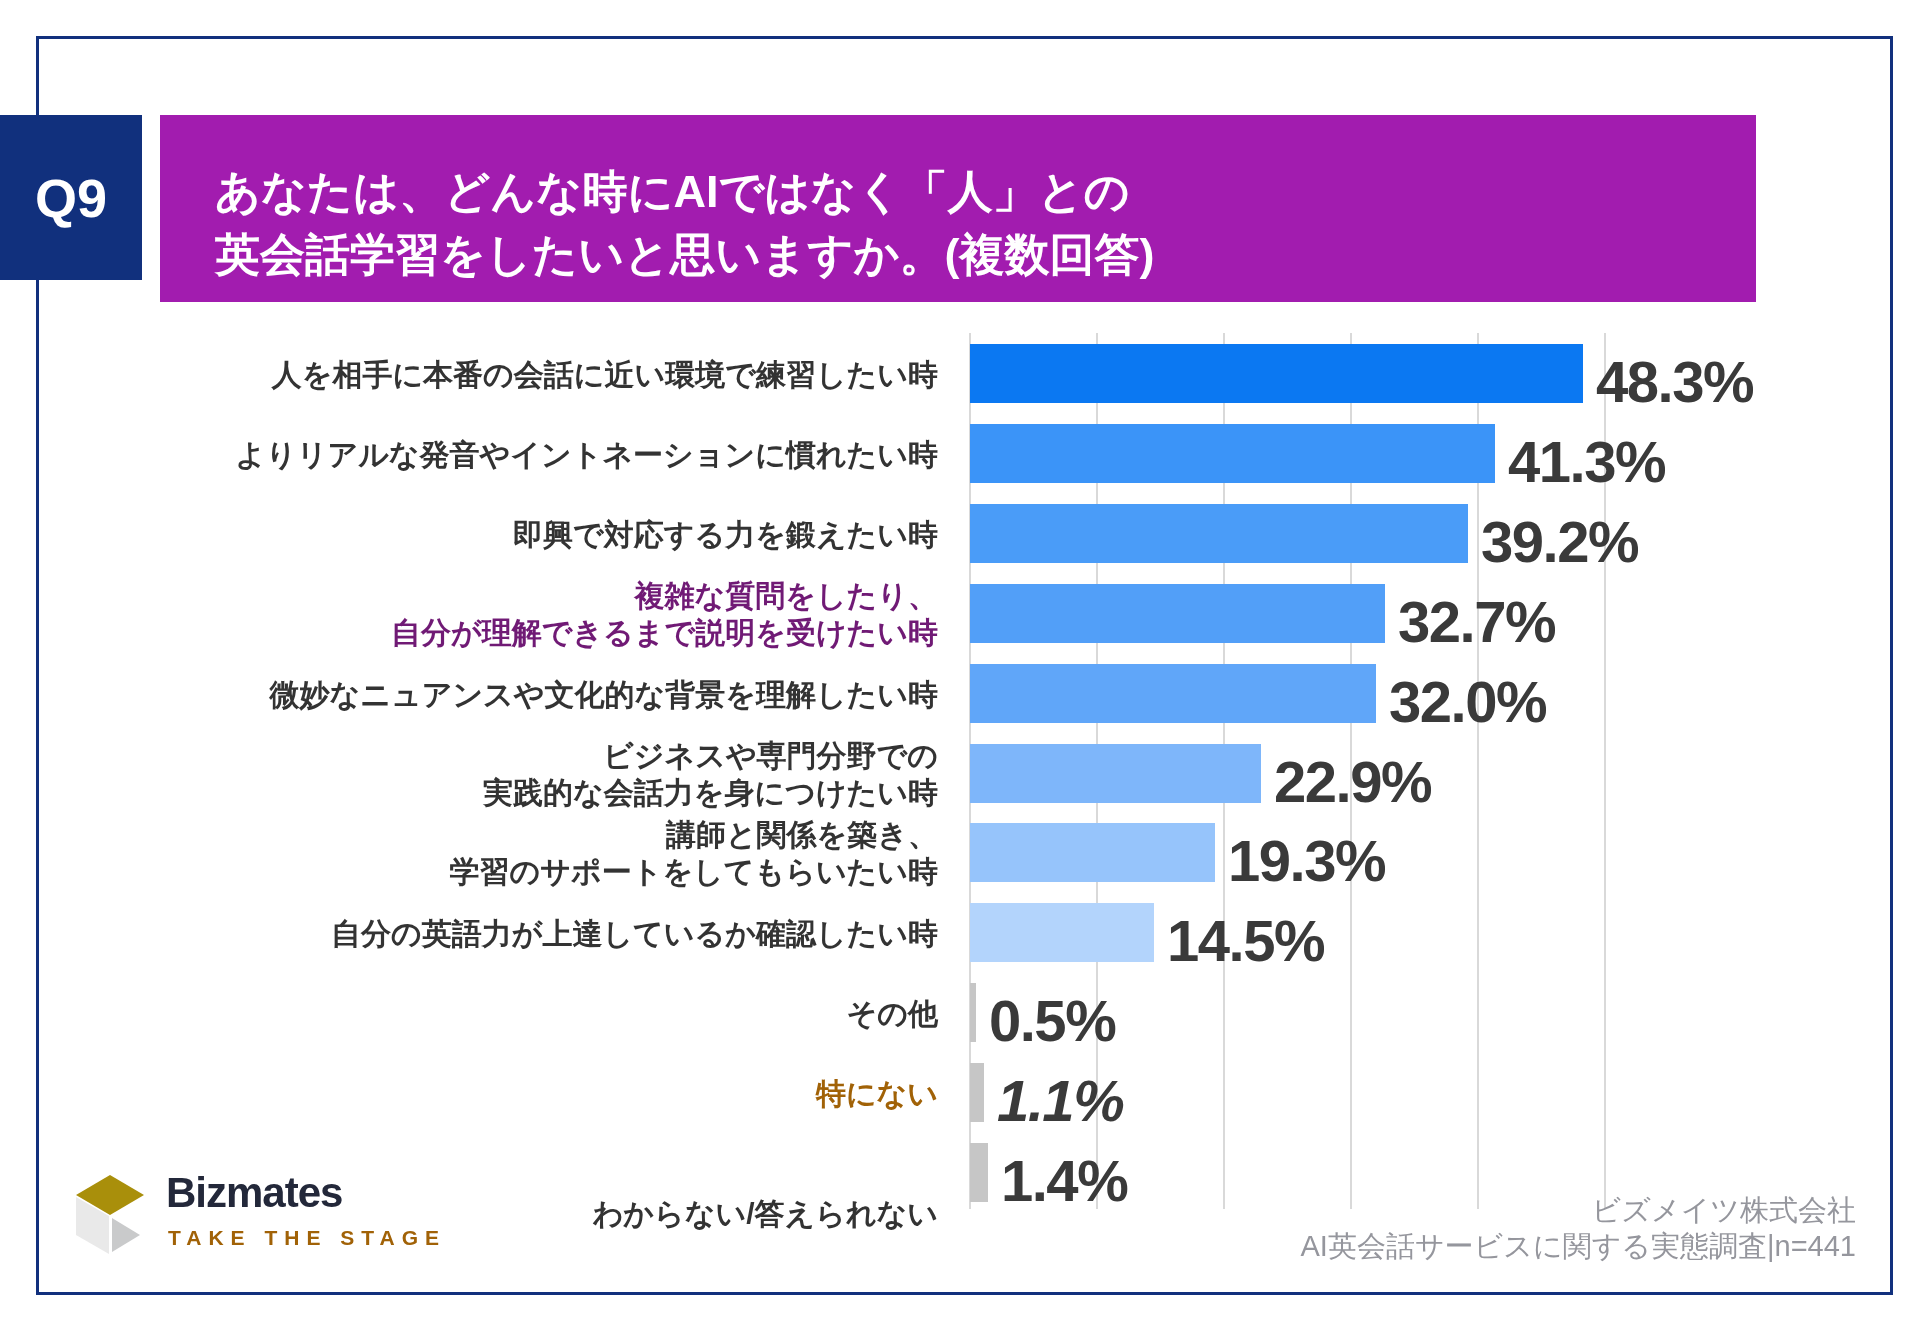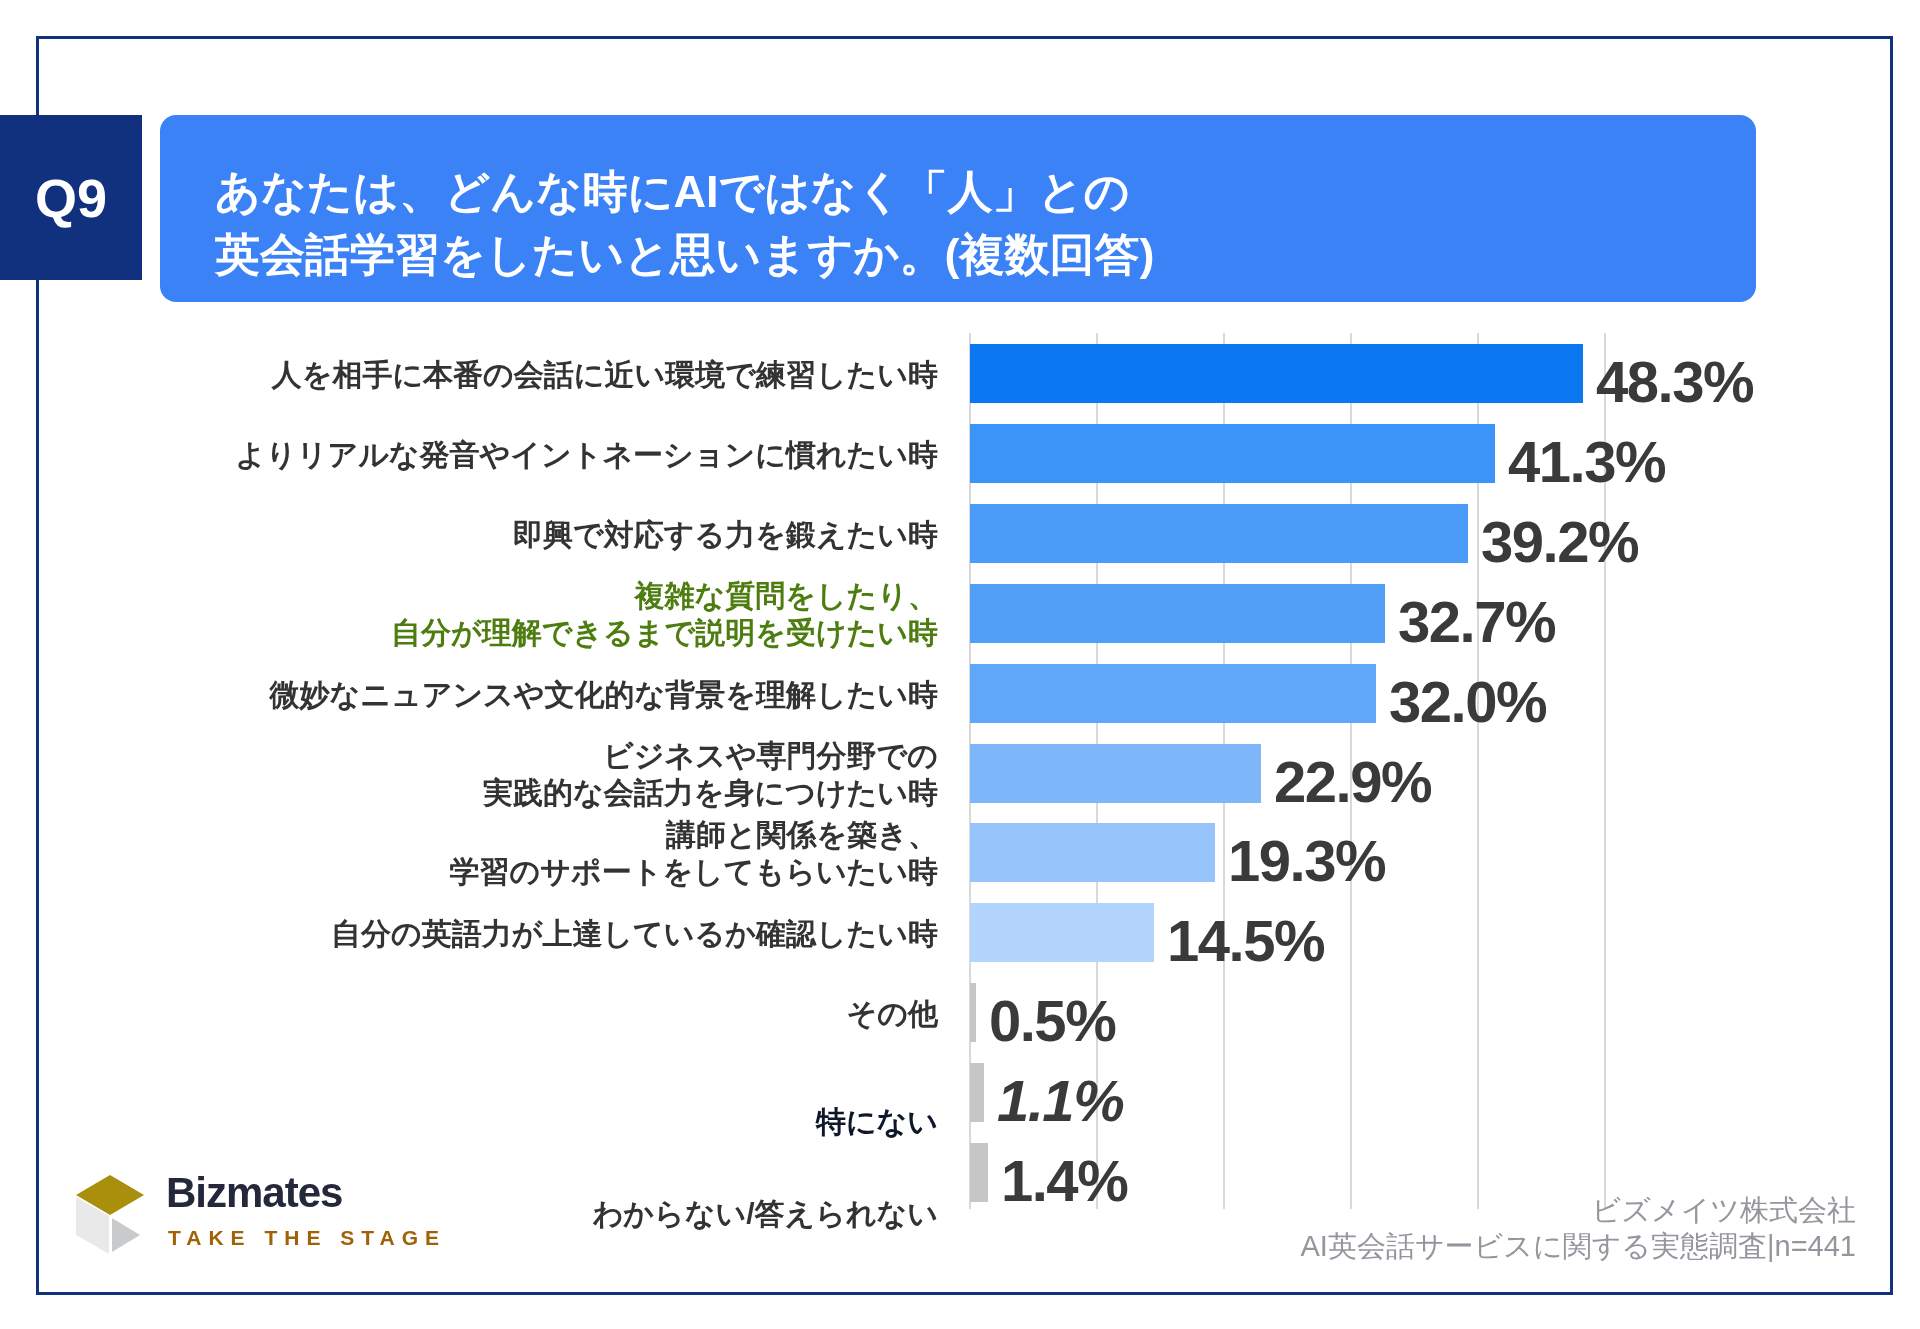--- a/index.html
+++ b/index.html
@@ -6,22 +6,22 @@
   body{font-family:"Liberation Sans","DejaVu Sans",sans-serif;}
   #stage{position:relative;width:1920px;height:1329px;background:#ffffff;overflow:hidden;}
 
   .card{position:absolute;left:36px;top:36px;width:1857px;height:1259px;
         border:3px solid #11307D;background:#ffffff;box-sizing:border-box;}
 
   .q9-box{position:absolute;left:0;top:115px;width:142px;height:165px;background:#11307D;
           display:flex;align-items:center;justify-content:center;}
   .q9-box .tag{color:#ffffff;font-size:54px;font-weight:700;letter-spacing:0;}
 
-  .banner{position:absolute;left:160px;top:115px;width:1596px;height:187px;background:#3b82f6;
-          box-sizing:border-box;padding:45px 0 0 55px;border-radius:16px;}
+  .banner{position:absolute;left:160px;top:115px;width:1596px;height:187px;background:#a21caf;
+          box-sizing:border-box;padding:45px 0 0 55px;}
   .banner .line{display:block;color:#ffffff;font-size:45px;font-weight:700;line-height:63px;white-space:nowrap;}
 
   .gridline{position:absolute;top:333px;height:876px;width:2px;background:#D9D9D9;}
 
   .row-label{position:absolute;left:60px;width:878px;text-align:right;transform:translateY(-50%);
              color:#333333;font-size:30px;font-weight:700;line-height:37px;white-space:nowrap;}
   .bar{position:absolute;height:59px;}
   .bar-value{position:absolute;transform:translateY(-50%);color:#3A3A3A;font-size:58px;
              font-weight:800;letter-spacing:-1.5px;white-space:nowrap;}
 
@@ -61,39 +61,39 @@
       <div class="gridline" style="left: 1604px; background: rgb(217, 217, 217);"></div>
       <div class="row-label" style="top: 373.5px; color: rgb(51, 51, 51);">人を相手に本番の会話に近い環境で練習したい時</div>
       <div class="bar" style="left: 970px; top: 344px; width: 613px; background: rgb(11, 120, 242);"></div>
       <div class="bar-value" style="left: 1596px; top: 380.5px; color: rgb(58, 58, 58);">48.3%</div>
       <div class="row-label" style="top: 453.5px; color: rgb(51, 51, 51);">よりリアルな発音やイントネーションに慣れたい時</div>
       <div class="bar" style="left: 970px; top: 424px; width: 525px; background: rgb(59, 148, 248);"></div>
       <div class="bar-value" style="left: 1508px; top: 460.5px; color: rgb(58, 58, 58);">41.3%</div>
       <div class="row-label" style="top: 533.5px; color: rgb(51, 51, 51);">即興で対応する力を鍛えたい時</div>
       <div class="bar" style="left: 970px; top: 504px; width: 498px; background: rgb(74, 156, 248);"></div>
       <div class="bar-value" style="left: 1481px; top: 540.5px; color: rgb(58, 58, 58);">39.2%</div>
-      <div class="row-label" style="top: 613.5px; color: #4d7c0f; text-align: right;">複雑な質問をしたり、<br>自分が理解できるまで説明を受けたい時</div>
+      <div class="row-label" style="top: 613.5px; color: #701a75; text-align: right;">複雑な質問をしたり、<br>自分が理解できるまで説明を受けたい時</div>
       <div class="bar" style="left: 970px; top: 584px; width: 415px; background: rgb(82, 159, 248);"></div>
       <div class="bar-value" style="left: 1398px; top: 620.5px; color: rgb(58, 58, 58);">32.7%</div>
       <div class="row-label" style="top: 693.5px; color: rgb(51, 51, 51);">微妙なニュアンスや文化的な背景を理解したい時</div>
       <div class="bar" style="left: 970px; top: 664px; width: 406px; background: rgb(96, 166, 249);"></div>
       <div class="bar-value" style="left: 1389px; top: 700.5px; color: rgb(58, 58, 58);">32.0%</div>
       <div class="row-label" style="top: 773.5px; color: rgb(51, 51, 51);">ビジネスや専門分野での<br>実践的な会話力を身につけたい時</div>
       <div class="bar" style="left: 970px; top: 744px; width: 291px; background: rgb(126, 182, 250);"></div>
       <div class="bar-value" style="left: 1274px; top: 780.5px; color: rgb(58, 58, 58);">22.9%</div>
       <div class="row-label" style="top: 852.5px; color: rgb(51, 51, 51);">講師と関係を築き、<br>学習のサポートをしてもらいたい時</div>
       <div class="bar" style="left: 970px; top: 823px; width: 245px; background: rgb(150, 196, 251);"></div>
       <div class="bar-value" style="left: 1228px; top: 859.5px; color: rgb(58, 58, 58);">19.3%</div>
       <div class="row-label" style="top: 932.5px; color: rgb(51, 51, 51);">自分の英語力が上達しているか確認したい時</div>
       <div class="bar" style="left: 970px; top: 903px; width: 184px; background: rgb(179, 212, 252);"></div>
       <div class="bar-value" style="left: 1167px; top: 939.5px; color: rgb(58, 58, 58);">14.5%</div>
       <div class="row-label" style="top: 1012.5px; color: rgb(51, 51, 51);">その他</div>
       <div class="bar" style="left: 970px; top: 983px; width: 6px; background: rgb(198, 198, 198);"></div>
       <div class="bar-value" style="left: 989px; top: 1019.5px; color: rgb(58, 58, 58);">0.5%</div>
-      <div class="row-label" style="top: 1092.5px; color: #0f172a; margin-top: 28px;">特にない</div>
+      <div class="row-label" style="top: 1092.5px; color: #a16207;">特にない</div>
       <div class="bar" style="left: 970px; top: 1063px; width: 14px; background: rgb(198, 198, 198);"></div>
       <div class="bar-value" style="left: 997px; top: 1099.5px; color: rgb(58, 58, 58); font-style: italic;">1.1%</div>
       <div class="row-label" style="top: 1172.5px; color: rgb(51, 51, 51); margin-top: 40px;">わからない/答えられない</div>
       <div class="bar" style="left: 970px; top: 1143px; width: 18px; background: rgb(198, 198, 198);"></div>
       <div class="bar-value" style="left: 1001px; top: 1179.5px; color: rgb(58, 58, 58);">1.4%</div>
     </div>
 
   <div class="logo">
     <svg width="120" height="100" viewBox="0 0 120 100">
       <polygon id="logo-top-face" points="50,10 84,30 50,50 16,30" fill="#A98F0B"></polygon>

